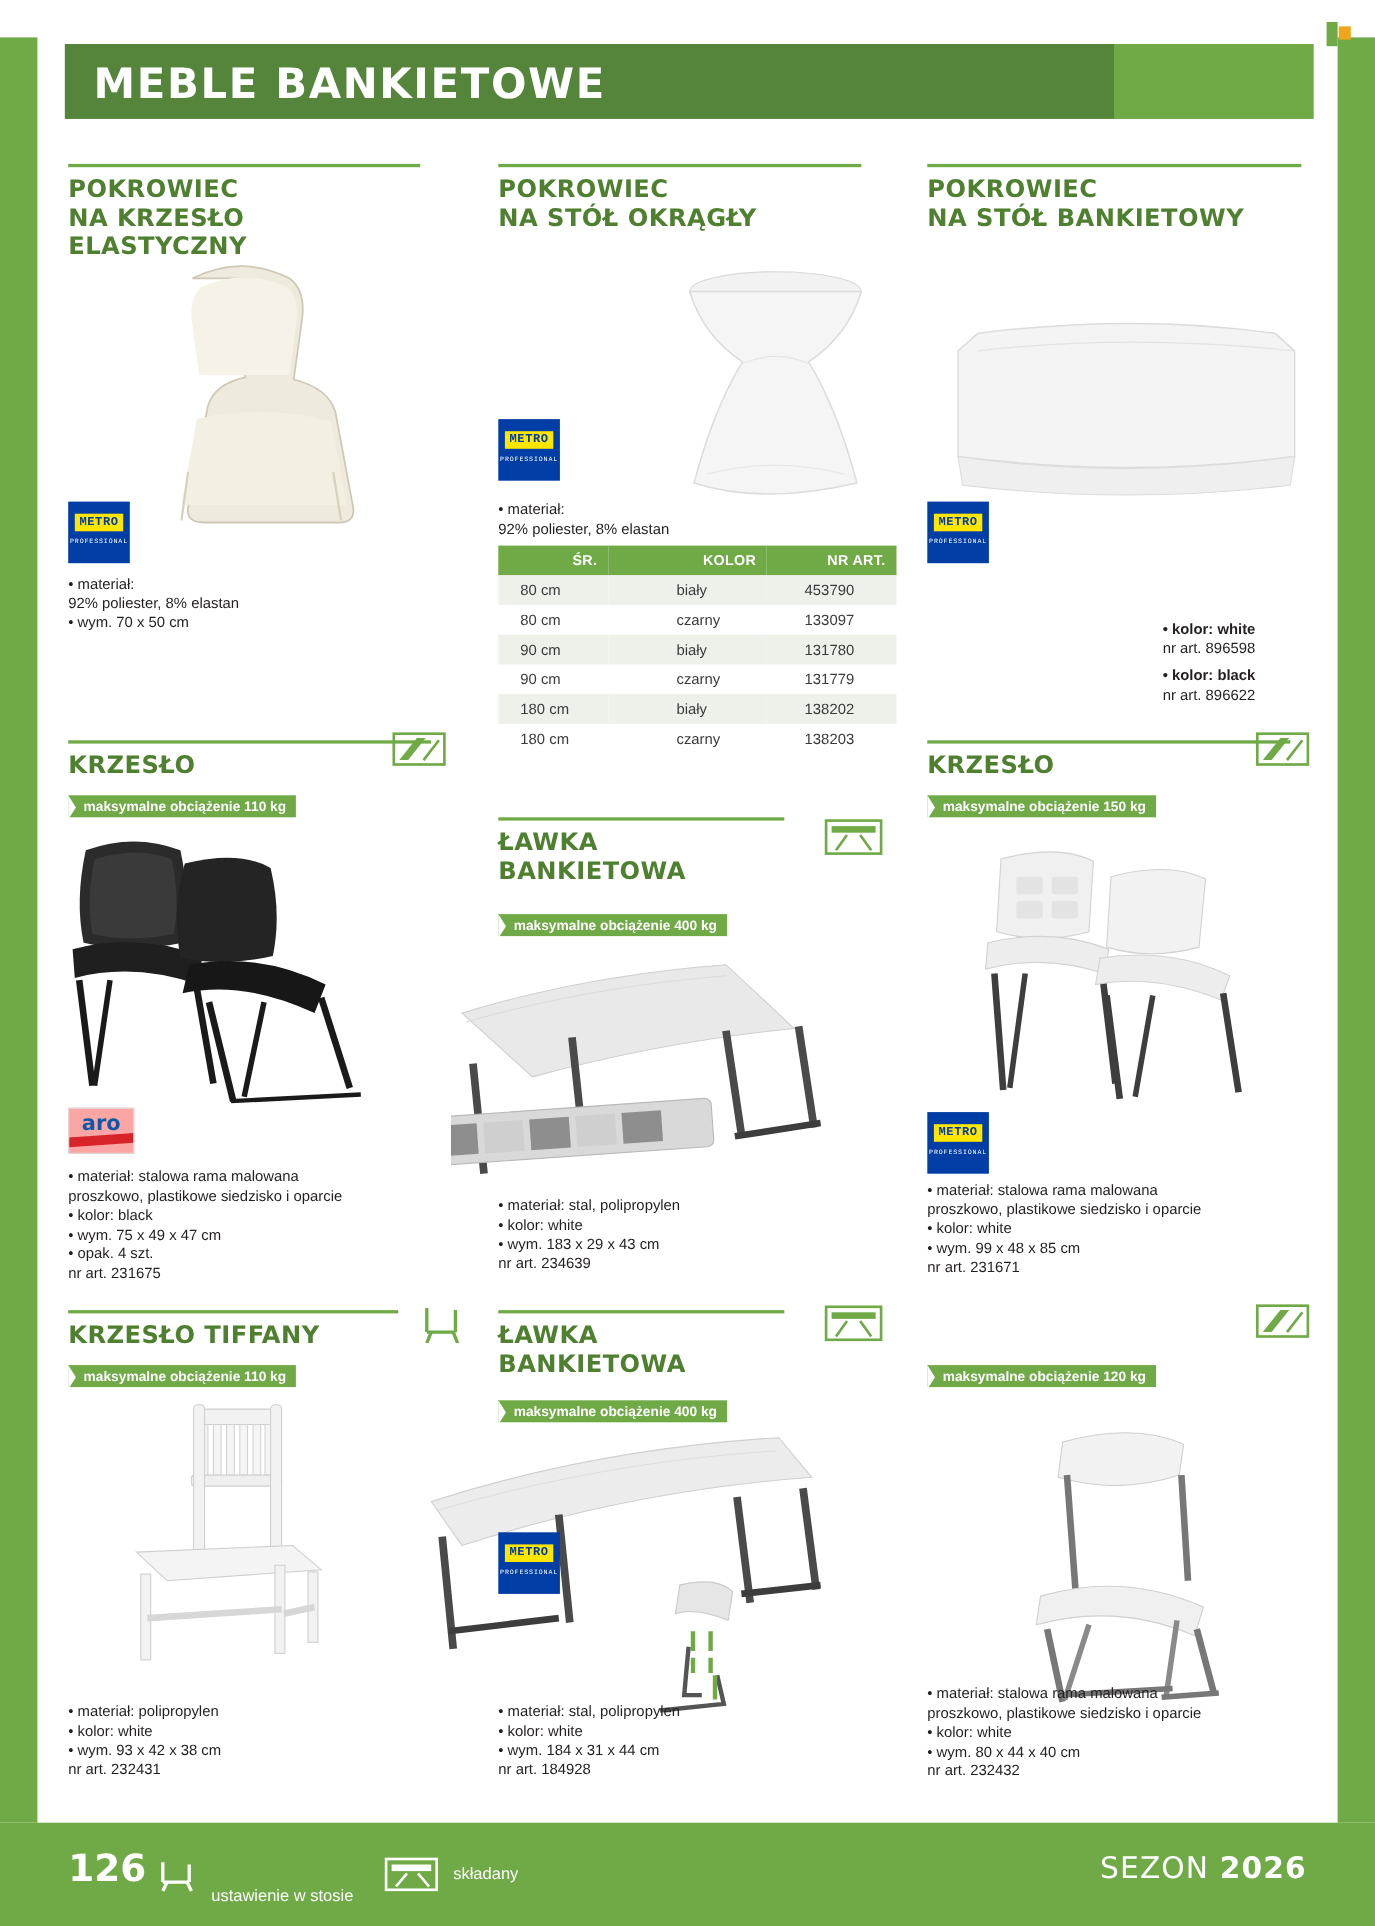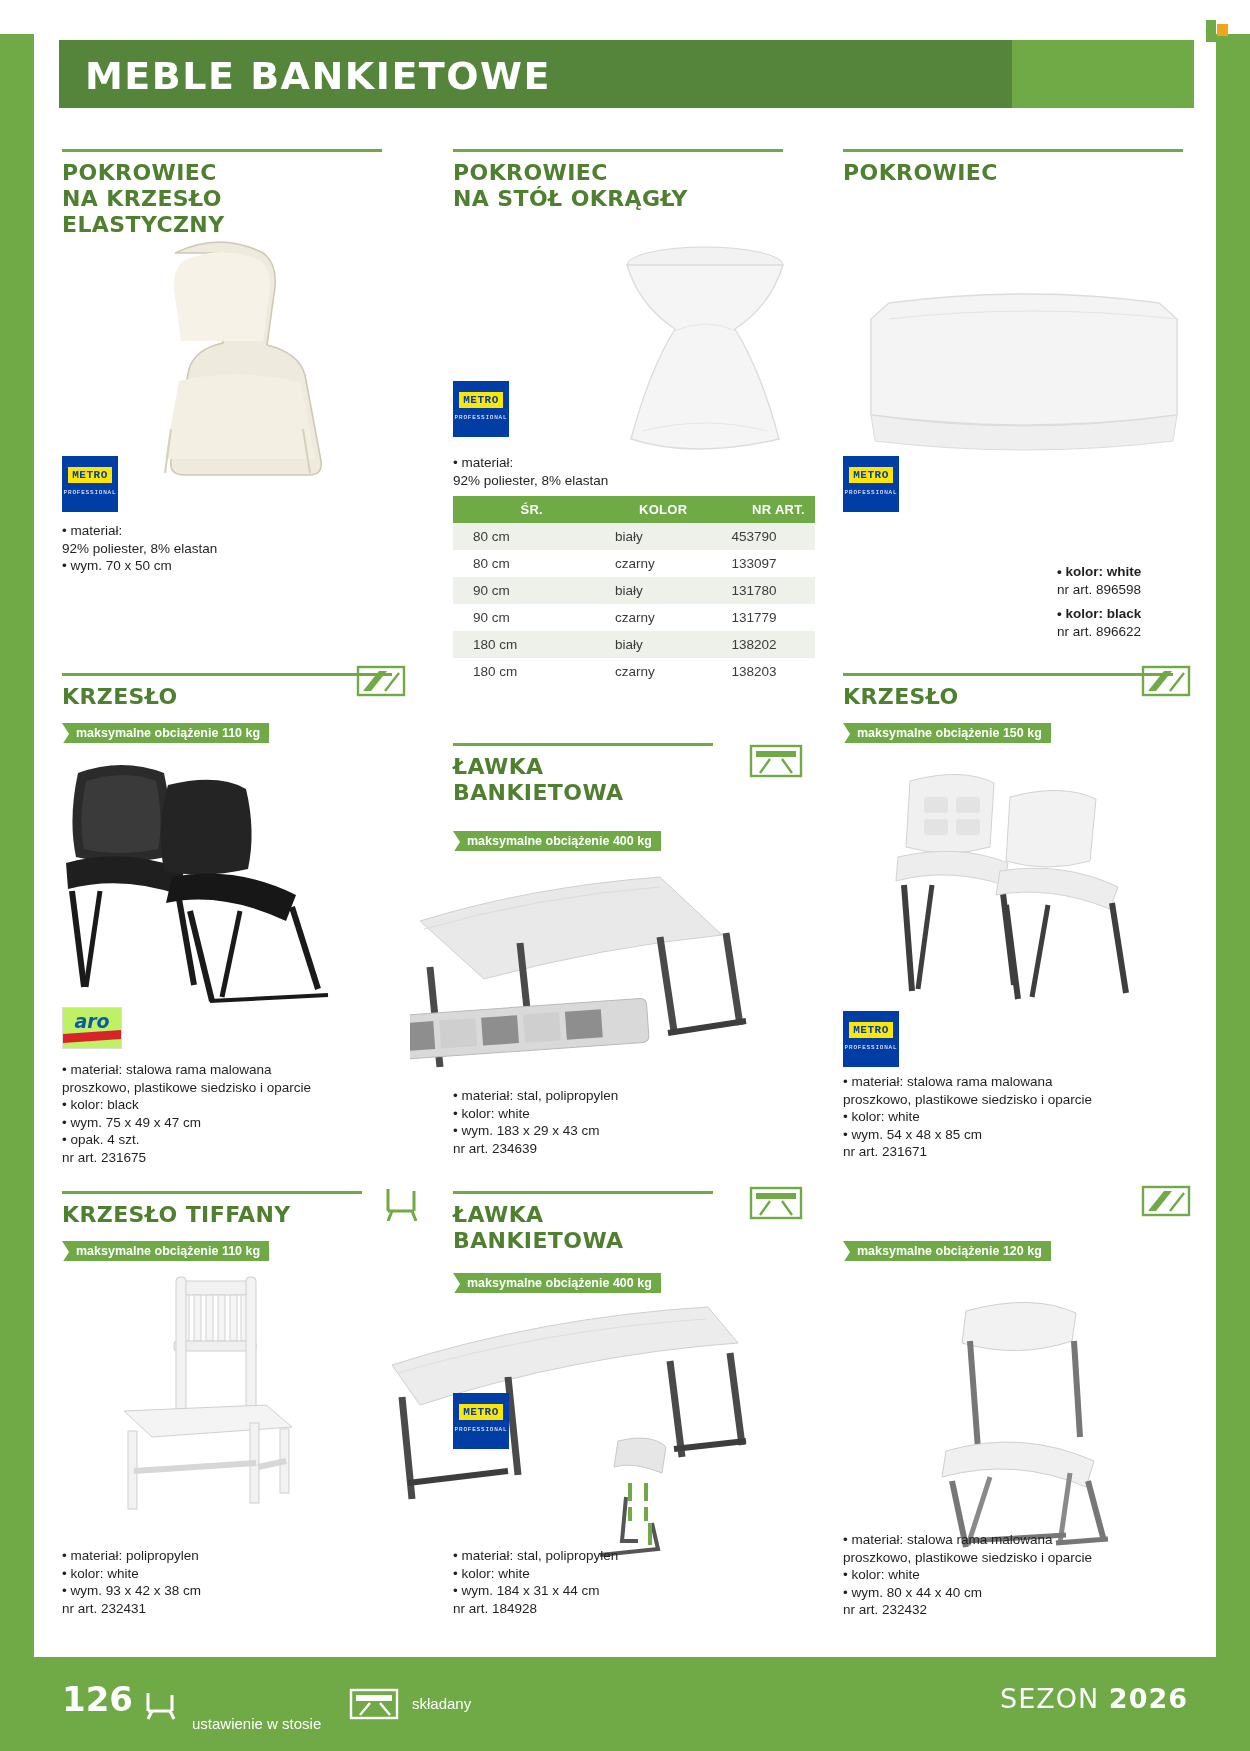--- a/index.html
+++ b/index.html
@@ -67,21 +67,21 @@
     background:#6faa46;color:#fff;font-weight:bold;text-align:right;
     padding:6px 10px;font-size:13px;letter-spacing:.3px;
   }
   table.spec td{padding:6px 20px;color:#3b3b3b;}
   table.spec tr.alt td{background:#eef1ea;}
 
   
   .metro{width:56px;height:56px;background:#003da5;color:#fff;position:relative;font-family:Liberation Mono, monospace;}
   .metro .m{position:absolute;left:6px;top:11px;width:44px;height:16px;background:#ffe600;color:#003da5;font-size:11px;font-weight:bold;text-align:center;line-height:16px;letter-spacing:.5px;}
   .metro .p{position:absolute;left:0;top:33px;width:56px;text-align:center;font-size:6px;letter-spacing:.8px;}
-  .aro{width:58px;height:40px;background:#bef264;border:1px solid #ddd;position:relative;overflow:hidden;font-style:italic;}
+  .aro{width:58px;height:40px;background:#fca5a5;border:1px solid #ddd;position:relative;overflow:hidden;}
   .aro .t{position:absolute;left:0;top:2px;width:58px;text-align:center;color:#0b59a8;font-weight:bold;font-size:19px;font-family:"DejaVu Sans", sans-serif;}
   .aro .s{position:absolute;left:-4px;top:24px;width:66px;height:9px;background:#d8232a;transform:rotate(-4deg);}
 
   
   .footer{position:absolute;left:0;top:1657px;width:1250px;height:94px;background:#6faa46;}
   .footer .pg{position:absolute;left:62px;top:22px;color:#fff;font-size:34px;font-weight:bold;font-family:"DejaVu Sans", sans-serif;}
   .footer .lbl{position:absolute;color:#fff;font-size:15px;}
   .footer .season{position:absolute;right:62px;top:26px;color:#fff;font-size:27px;letter-spacing:1px;font-family:"DejaVu Sans", sans-serif;}
   .footer .season b{font-weight:bold;}
 
@@ -198,20 +198,21 @@
             <td style="padding-left:34px">138203</td>
           </tr>
         </tbody>
       </table>
     </div>
 
     <div class="blk" style="left:843px;top:148px;width:340px;">
       <div class="rule"></div>
       <div class="ttl" style="margin-top:8px;">
         <div>POKROWIEC</div>
+        <div>NA STÓŁ BANKIETOWY</div>
       </div>
     </div>
     <svg class="img" style="left:855px;top:280px;" width="340" height="180">
       <path d="M34 22 q140 -18 270 0 l18 16 l0 96 q-150 20 -306 0 l0 -96 z" fill="#f4f4f4" stroke="#dcdcdc" stroke-width="1.4"></path>
       <path d="M34 38 q140 -16 288 0" fill="none" stroke="#e3e3e3"></path>
       <path d="M16 134 q150 22 306 0 l-4 26 q-148 18 -298 0 z" fill="#efefef" stroke="#dcdcdc"></path>
     </svg>
     <div class="img" style="left:843px;top:455px;">
       <div class="metro">
           <div class="m">METRO</div>
@@ -333,21 +334,21 @@
     <div class="img" style="left:843px;top:1010px;">
       <div class="metro">
           <div class="m">METRO</div>
           <div class="p">PROFESSIONAL</div>
         </div>
     </div>
     <div class="bullets" style="position:absolute;left:843px;top:1072px;width:340px;">
       <div>• materiał: stalowa rama malowana</div>
       <div>proszkowo, plastikowe siedzisko i oparcie</div>
       <div>• kolor: white</div>
-      <div>• wym. 54 x 48 x 85 cm</div>
+      <div>• wym. 99 x 48 x 85 cm</div>
       <div>nr art. 231671</div>
     </div>
 
     <div class="blk" style="left:62px;top:1190px;width:300px;">
       <div class="rule"></div>
       <div class="ttl" style="margin-top:8px;">KRZESŁO TIFFANY</div>
     </div>
     <svg class="img" style="left:378px;top:1180px;" width="48" height="40">
       <path d="M10 8 l0 22 M10 30 l26 0 M36 10 l0 20" stroke="#6faa46" stroke-width="3" fill="none"></path>
       <path d="M14 30 l-4 10 M34 30 l4 10" stroke="#6faa46" stroke-width="3" fill="none"></path>

